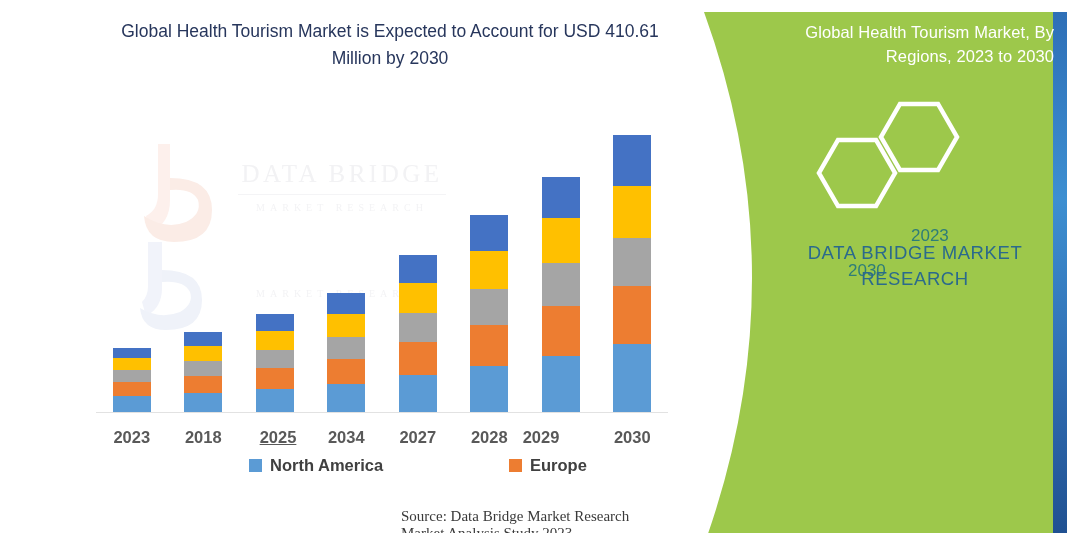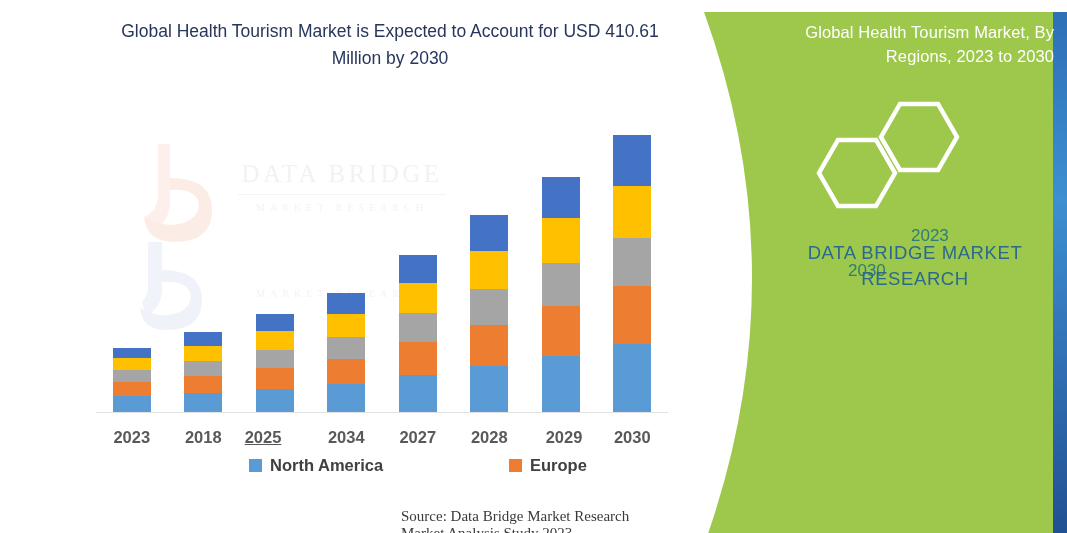--- a/index.html
+++ b/index.html
@@ -139,25 +139,25 @@
           <div class="seg" style="height: 52px; background: rgb(255, 192, 0);"></div>
           <div class="seg" style="height: 48px; background: rgb(165, 165, 165);"></div>
           <div class="seg" style="height: 58px; background: rgb(237, 125, 49);"></div>
           <div class="seg" style="height: 68px; background: rgb(91, 155, 213);"></div>
         </div>
       </div>
 
     <div class="xlabels" id="xlabels">
         <div class="xlabel" style="left: -0.25px;">2023</div>
         <div class="xlabel" style="left: 71.25px;">2018</div>
-        <div class="xlabel" style="left: 131px; text-decoration: underline;">2025</div>
+        <div class="xlabel" style="left: 146px; text-decoration: underline;">2025</div>
         <div class="xlabel" style="left: 214.25px;">2034</div>
         <div class="xlabel" style="left: 285.75px;">2027</div>
         <div class="xlabel" style="left: 357.25px;">2028</div>
-        <div class="xlabel" style="left: 432px;">2029</div>
+        <div class="xlabel" style="left: 409px;">2029</div>
         <div class="xlabel" style="left: 500.25px;">2030</div>
       </div>
 
     <div class="legend">
       <div class="legend-item" style="left:118px;top:0;">
         <span class="swatch" style="background: rgb(91, 155, 213);"></span>
         <span class="legend-label">North America</span>
       </div>
       <div class="legend-item" style="left:378px;top:0;">
         <span class="swatch" style="background: rgb(237, 125, 49);"></span>

